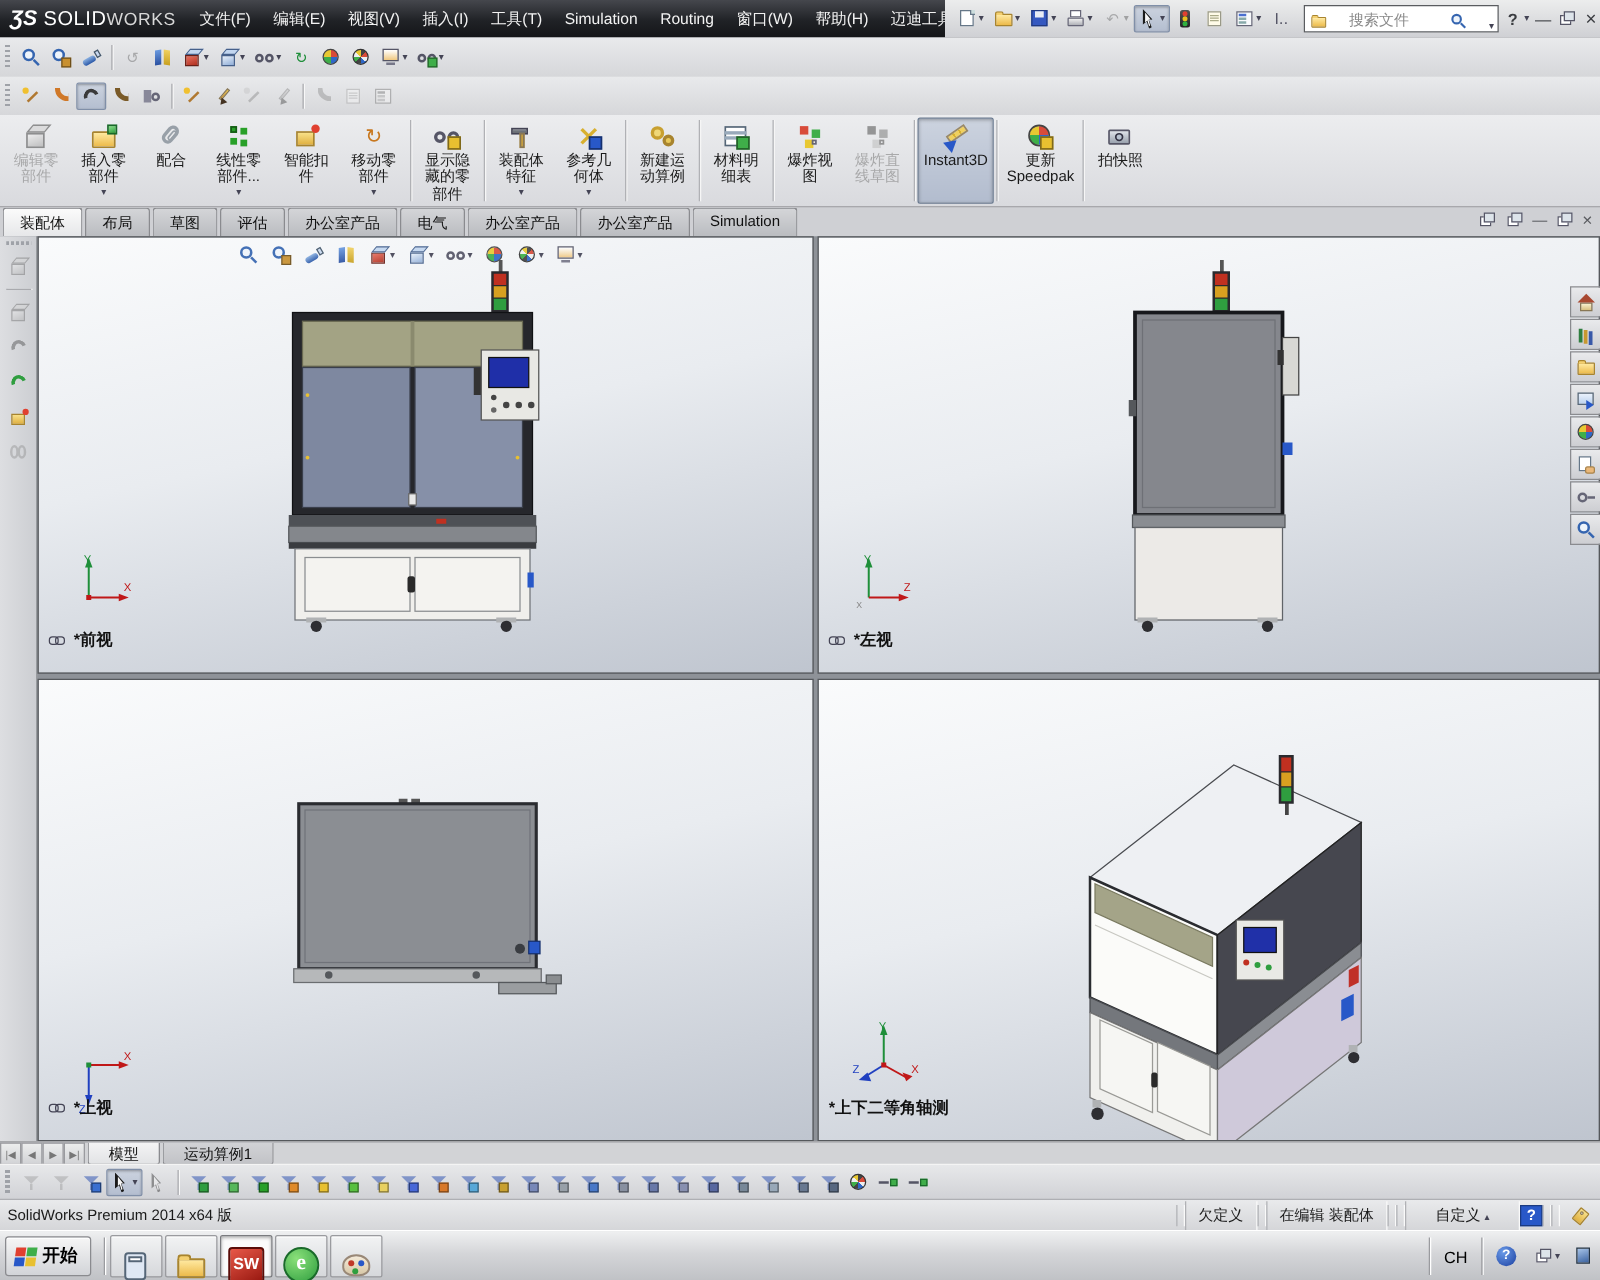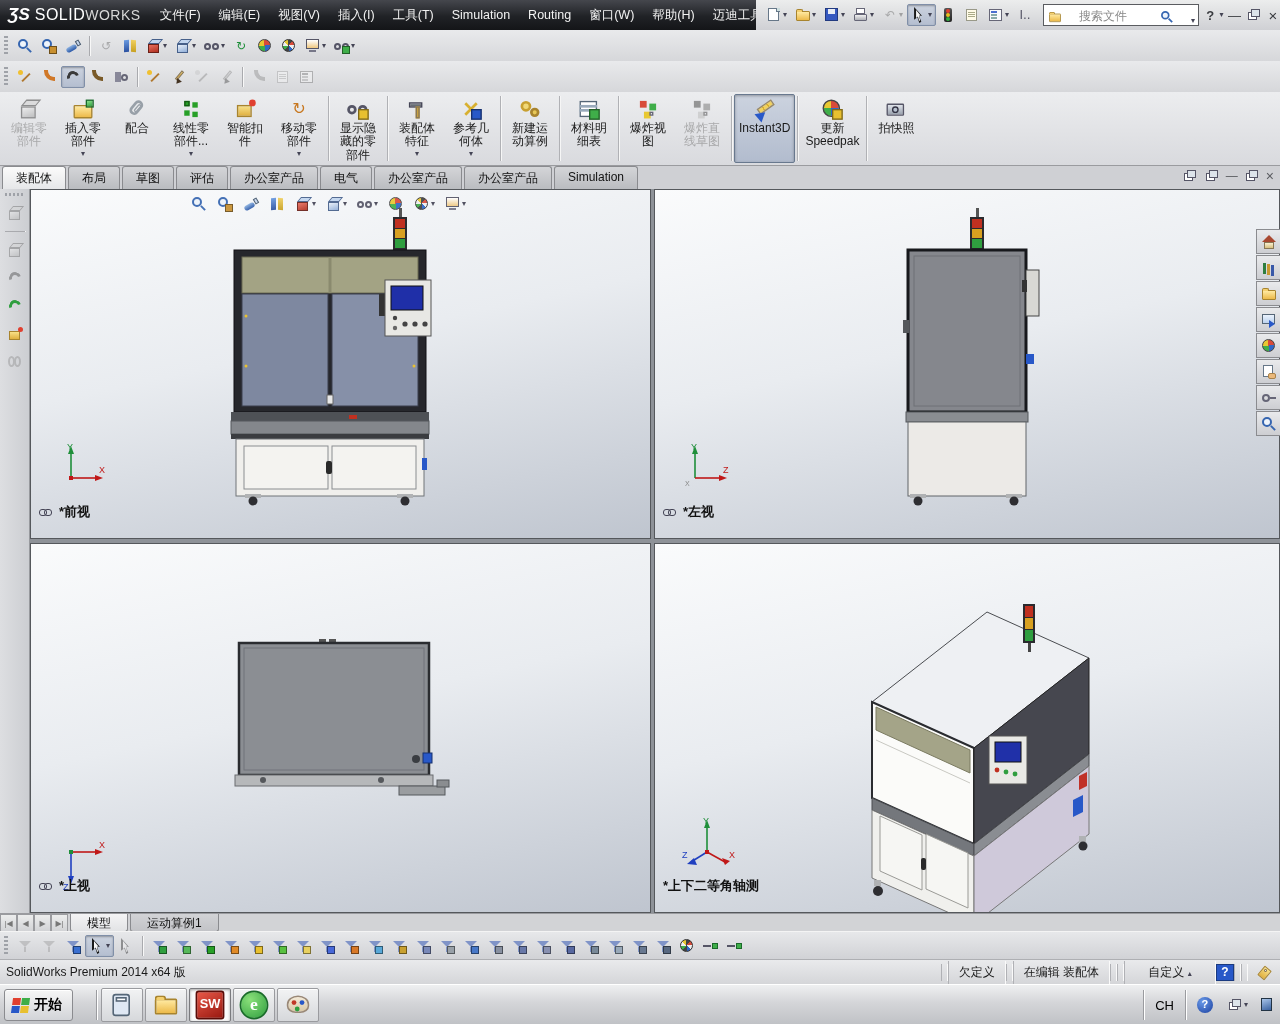--- a/index.html
+++ b/index.html
@@ -215,27 +215,27 @@
   .statusbar{position:absolute;left:0;top:959px;width:1280px;height:25px;
     background:linear-gradient(#e9eaec,#d4d5d8);border-top:1px solid #aeafb3;display:flex;align-items:center;color:#1a1a1a;}
   .statusbar .ltext{padding-left:6px;}
   .scell{border-left:1px solid #b0b1b5;border-right:1px solid #fafafa;padding:3px 10px;white-space:nowrap;}
   .sgroove{width:5px;height:17px;border-left:1px solid #b0b1b5;border-right:1px solid #fafafa;}
   .qhelp{width:16px;height:15px;background:#2858c8;color:#fff;font-weight:bold;text-align:center;line-height:15px;border:1px solid #1a3a80;}
 
   
   .taskbar{position:absolute;left:0;top:984px;width:1280px;height:40px;
     background:linear-gradient(#eff0f1,#d4d5d8 45%,#bfc1c5);border-top:1px solid #fff;display:flex;align-items:center;}
-  .startbtn{display:flex;align-items:center;gap:5px;height:30px;margin:0 20px 0 4px;padding:0 10px 0 7px;
+  .startbtn{display:flex;align-items:center;gap:5px;height:30px;margin:0 7px 0 4px;padding:0 10px 0 7px;
     background:linear-gradient(#f6f6f6,#d2d4d8);border:1px solid #8a8b8f;border-radius:3px;
     box-shadow:inset 0 1px 0 #fff;font-weight:bold;font-size:14px;}
   .winflag{width:17px;height:15px;display:grid;grid-template-columns:8px 8px;grid-template-rows:7px 7px;gap:1px;transform:skewX(-8deg);}
   .winflag i{display:block;}
   .tsepv{width:1px;height:30px;background:#9a9b9f;box-shadow:1px 0 0 #fff;margin:0 3px;}
-  .qlbtn{width:40px;height:32px;display:flex;align-items:center;justify-content:center;margin:0 1px;
+  .qlbtn{width:40px;height:32px;display:flex;align-items:flex-end;justify-content:center;margin:0 1px;
     border:1px solid transparent;border-radius:2px;}
   .qlbtn.raised{border-color:#9a9b9f;background:linear-gradient(#f2f3f4,#d6d8db);box-shadow:inset 0 1px 0 #fff;}
   .qlbtn.pressed{background:#fbfbfb;border-color:#7a7b7f;box-shadow:inset 0 1px 3px rgba(0,0,0,.35);}
   .qlbtn .ic{transform:scale(1.6);}
   .tray{margin-left:auto;display:flex;align-items:center;height:40px;}
   .tray .lang{padding:0 8px;font-size:13px;}
   .trayinset{display:flex;align-items:center;gap:6px;height:30px;padding:0 8px;margin-right:2px;
     border:1px solid #aeafb3;border-radius:2px;background:linear-gradient(#e2e3e6,#cfd1d5);box-shadow:inset 0 1px 2px rgba(0,0,0,.15);}
   .clock{text-align:right;font-size:11.5px;line-height:1.25;padding:0 4px;white-space:nowrap;}
   .deskbtn{width:22px;height:32px;display:flex;align-items:center;justify-content:center;margin-right:2px;}

